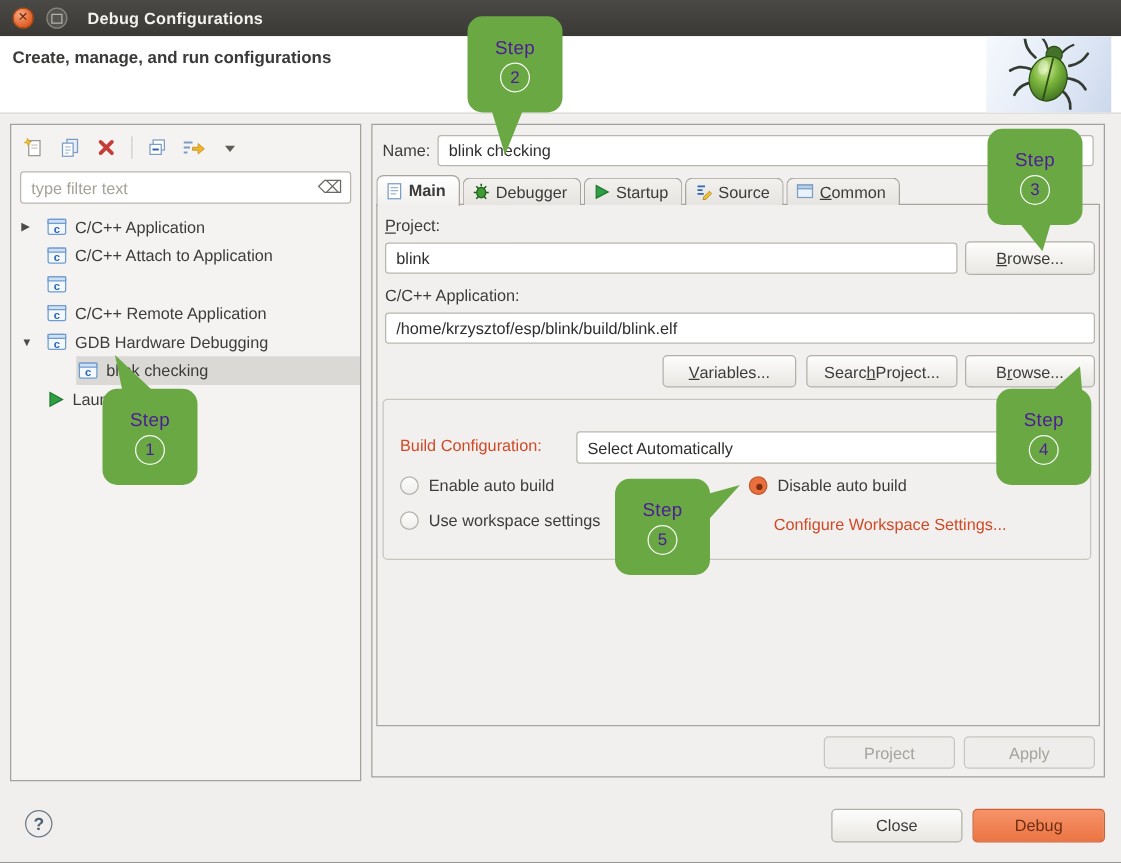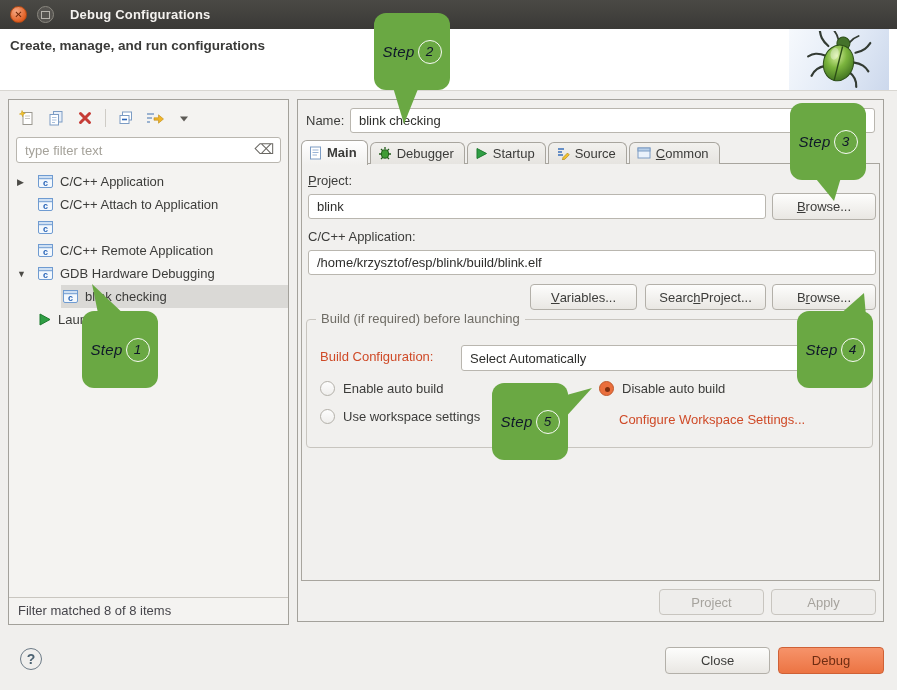--- a/index.html
+++ b/index.html
@@ -68,21 +68,21 @@
          background:linear-gradient(#fdfdfd,#efeeec);position:relative;flex:0 0 15px;}
   .radio.on{background:#ea6f3d;border-color:#c05a2e;}
   .radio.on::after{content:"";position:absolute;left:4.5px;top:4.5px;width:5px;height:5px;border-radius:50%;background:#7e2f10;}
   .link{color:#cf4a27;cursor:pointer;}
   
   .helpbtn{position:absolute;left:20px;top:648px;width:22px;height:22px;border-radius:50%;border:1.5px solid #6d7b87;
            color:#4c6272;font-weight:bold;font-size:14px;display:flex;align-items:center;justify-content:center;box-sizing:border-box;}
   
   .tails{position:absolute;left:0;top:0;z-index:40;pointer-events:none;}
   .bubble{position:absolute;width:76px;height:77px;border-radius:12px;background:#6aa843;z-index:41;
-          display:flex;align-items:center;justify-content:center;gap:3px;color:#0f172a;font-style:italic;}
+          display:flex;flex-direction:column;align-items:center;justify-content:center;gap:3px;color:#4c1d95;}
   .bubble .stword{font-size:15px;letter-spacing:.3px;}
   .bubble .stnum{width:24px;height:24px;border:1.6px solid rgba(255,255,255,.95);border-radius:50%;
                  display:flex;align-items:center;justify-content:center;font-size:13.5px;box-sizing:border-box;}
   u{text-decoration:underline;}
 </style>
 </head>
 <body>
 
 <div id="app">
 
@@ -242,21 +242,20 @@
         <span class="tw"></span>
         <span class="ticon">
             <svg width="15" height="15">
               <polygon points="3,2 13,7.5 3,13" fill="#2f9e44" stroke="#1d7a2e"></polygon>
             </svg>
           </span>
         <span class="tlabel">Launch Group</span>
       </div>
     </div>
 
-    <div class="lstatus">Filter matched 8 of 8 items</div>
   </div>
 
   <div class="panel" id="rightPanel">
     <span class="lbl" style="left:8px;top:13px;">Name:</span>
     <input class="field" style="left: 52px; right: 8px; top: 8px; width: auto; position: absolute;" value="blink checking">
 
     <div class="tabbar">
       <div class="tab sel">
         <svg width="13" height="14">
             <rect x="1.5" y="1" width="10" height="12" fill="#fff" stroke="#7c9cc4"></rect>
@@ -303,21 +302,20 @@
       <button class="btn" style="position:absolute;left:470px;top:29px;width:104px;height:27px;"><u>B</u>rowse...</button>
 
       <span class="lbl" style="left:6px;top:65px;">C/C++ Application:</span>
       <input class="field" style="left: 6px; top: 86px; width: 568px;" value="/home/krzysztof/esp/blink/build/blink.elf">
 
       <button class="btn" style="position:absolute;left:228px;top:120px;width:107px;height:26px;"><u>V</u>ariables...</button>
       <button class="btn" style="position:absolute;left:343px;top:120px;width:121px;height:26px;">Searc<u>h</u> Project...</button>
       <button class="btn" style="position:absolute;left:470px;top:120px;width:104px;height:26px;">B<u>r</u>owse...</button>
 
       <div class="group">
-        <span class="group-title">Build (if required) before launching</span>
         <span class="lbl orange" style="left:13px;top:29px;">Build Configuration:</span>
         <div class="combo" style="left:154px;top:25px;right:6px;gap:16px;">
           <span>Select Automatically</span>
           <span class="combo-arrow">▾</span>
         </div>
         <div class="radio-row" style="left:13px;top:61px;">
           <span class="radio"></span>
           <span>Enable auto build</span>
         </div>
         <div class="radio-row" style="left:292px;top:61px;">

